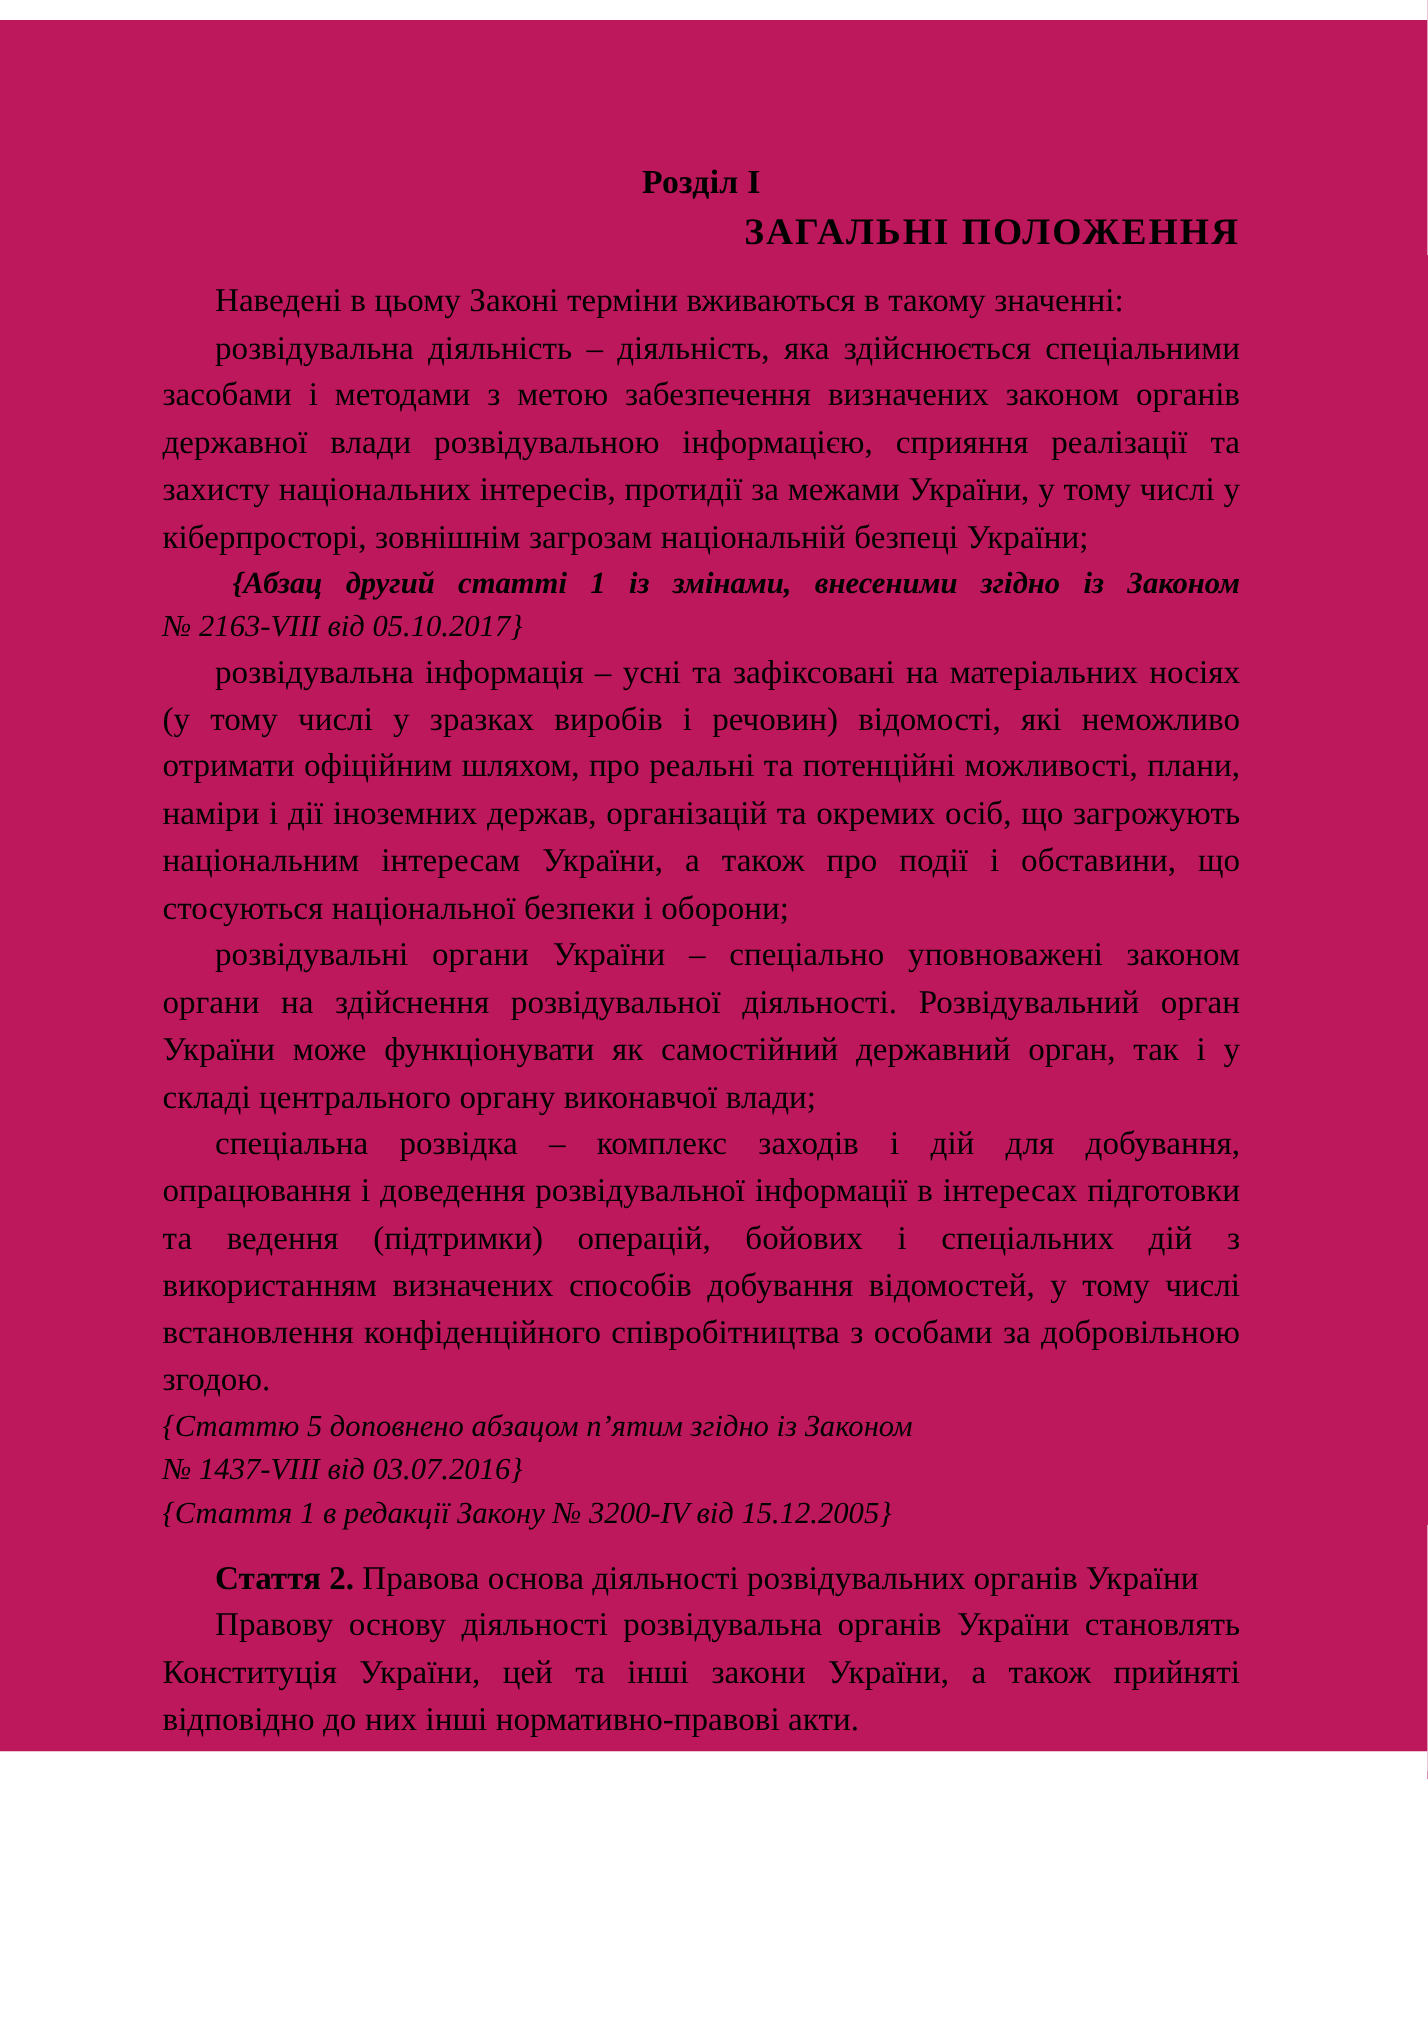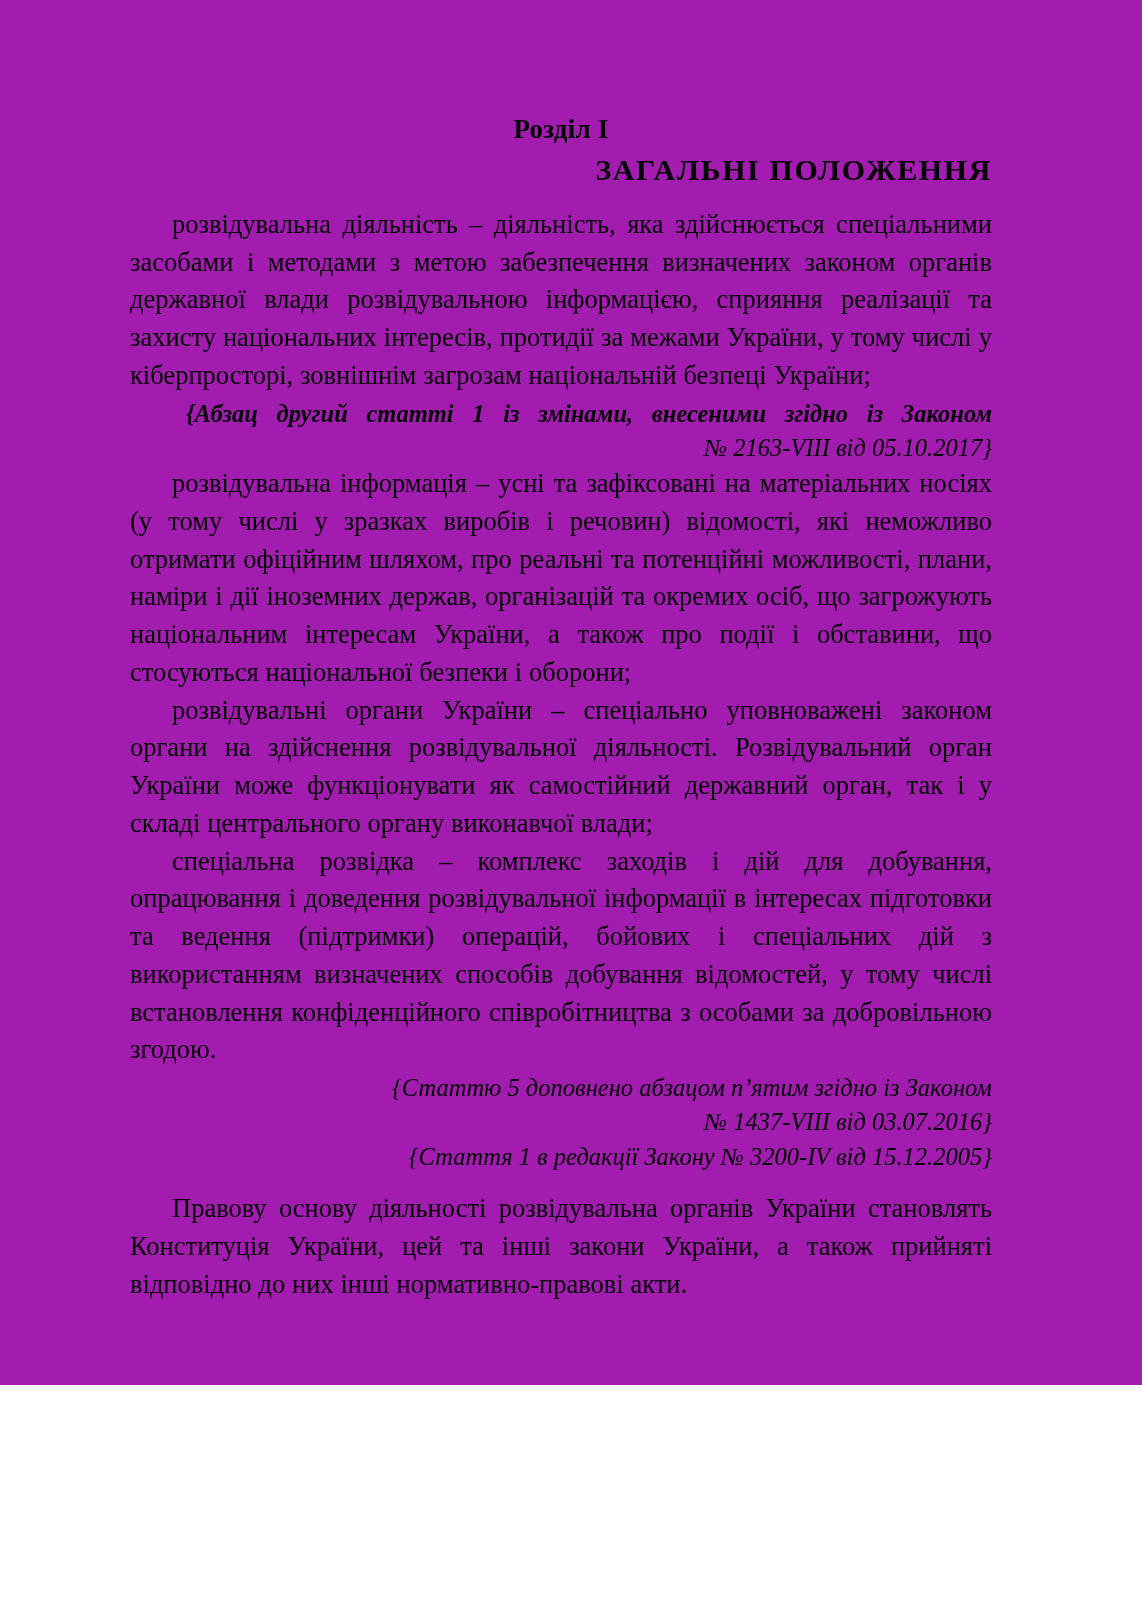--- a/index.html
+++ b/index.html
@@ -4,22 +4,22 @@
 <style>
   html, body {
     margin: 0;
     padding: 0;
     background: #ffffff;
   }
   .page {
     position: relative;
     width: 1142px;
     height: 1385px;
-    background: #a21caf;
-    margin: 0 auto;
+    background: #be185d;
+    margin: 16px auto;
     overflow: hidden;
     font-family: "Liberation Serif", "DejaVu Serif", serif;
     color: #000000;
   }
   .content {
     position: absolute;
     left: 130px;
     top: 112px;
     width: 862px;
   }
@@ -58,21 +58,21 @@
     word-spacing: 0.2px;
   }
   p.body-par.lastline-left {
     text-align-last: left;
   }
   .note {
     font-size: 24.5px;
     font-style: italic;
     line-height: 1.40;
     margin: 0;
-    text-align: right;
+    text-align: left;
   }
   .note.first {
     text-align: justify;
     text-indent: 56px;
     text-align-last: justify;
     font-weight: bold;
   }
   .note-block {
     margin: 2px 0 0 0;
   }
@@ -91,20 +91,21 @@
 <body>
 
 <div class="page">
 
   <div class="content">
 
     <div class="chapter-line">Розділ I</div>
     <div class="chapter-title">ЗАГАЛЬНІ ПОЛОЖЕННЯ</div>
 
 
+    <p class="body-par lastline-left">Наведені в цьому Законі терміни вживаються в такому значенні:</p>
 
     <p class="body-par lastline-left">розвідувальна діяльність – діяльність, яка здійснюється спеціальними засобами і методами з метою забезпечення визначених законом органів державної влади розвідувальною інформацією, сприяння реалізації та захисту національних інтересів, протидії за межами України, у тому числі у кіберпросторі, зовнішнім загрозам національній безпеці України;</p>
 
     <div class="note-block">
       <p class="note first">{Абзац другий статті 1 із змінами, внесеними згідно із Законом</p>
       <p class="note">№ 2163-VIII від 05.10.2017}</p>
     </div>
 
     <p class="body-par lastline-left">розвідувальна інформація – усні та зафіксовані на матеріальних носіях (у тому числі у зразках виробів і речовин) відомості, які неможливо отримати офіційним шляхом, про реальні та потенційні можливості, плани, наміри і дії іноземних держав, організацій та окремих осіб, що загрожують національним інтересам України, а також про події і обставини, що стосуються національної безпеки і оборони;</p>
 
@@ -113,20 +114,21 @@
     <p class="body-par lastline-left">спеціальна розвідка – комплекс заходів і дій для добування, опрацювання і доведення розвідувальної інформації в інтересах підготовки та ведення (підтримки) операцій, бойових і спеціальних дій з використанням визначених способів добування відомостей, у тому числі встановлення конфіденційного співробітництва з особами за добровільною згодою.</p>
 
     <div class="note-block">
       <p class="note">{Статтю 5 доповнено абзацом п’ятим згідно із Законом</p>
       <p class="note">№ 1437-VIII від 03.07.2016}</p>
       <p class="note">{Стаття 1 в редакції Закону № 3200-IV від 15.12.2005}</p>
     </div>
 
     <div class="gap-md"></div>
 
+    <p class="article-head lastline-left"><span class="num">Стаття 2.</span><span> Правова основа діяльності розвідувальних органів України</span></p>
 
     <p class="body-par lastline-left">Правову основу діяльності розвідувальна органів України становлять Конституція України, цей та інші закони України, а також прийняті відповідно до них інші нормативно-правові акти.</p>
 
   </div>
 
   <div class="page-number">7</div>
 
 </div>
 
 </body></html>

